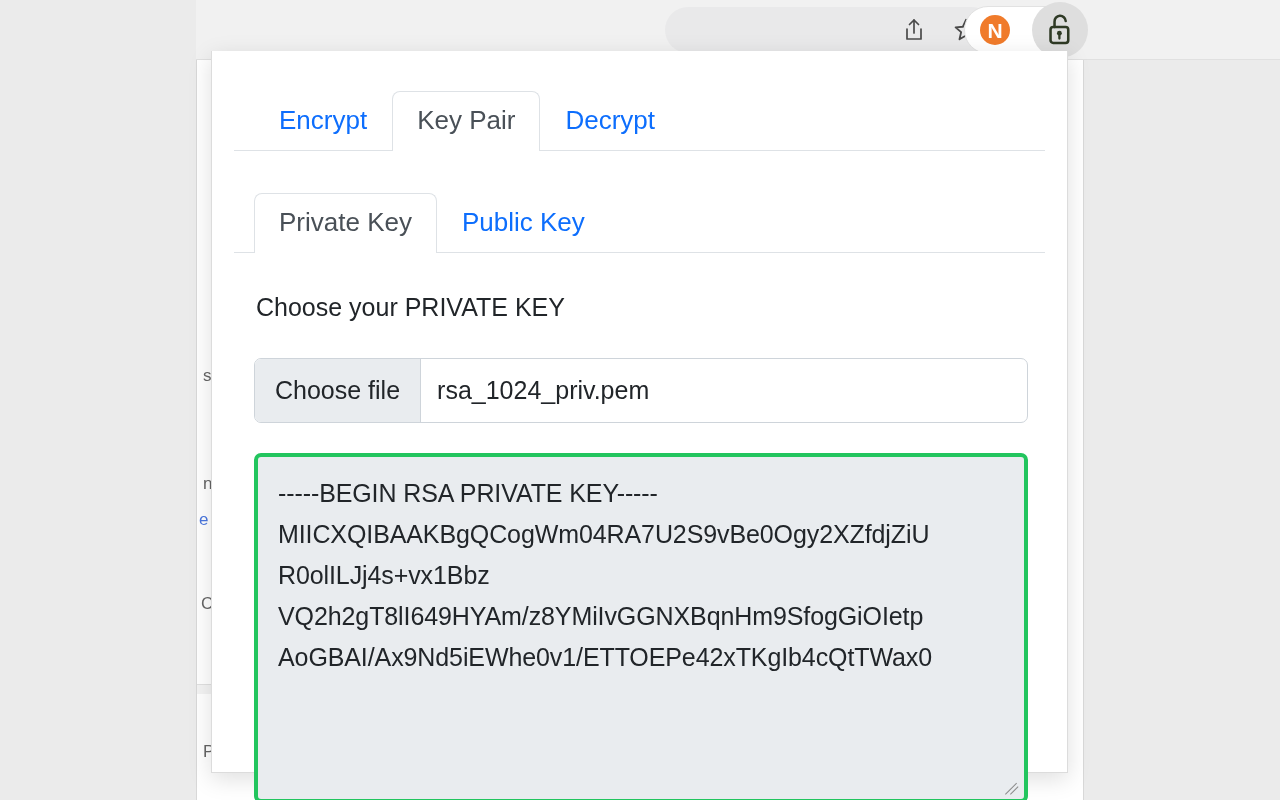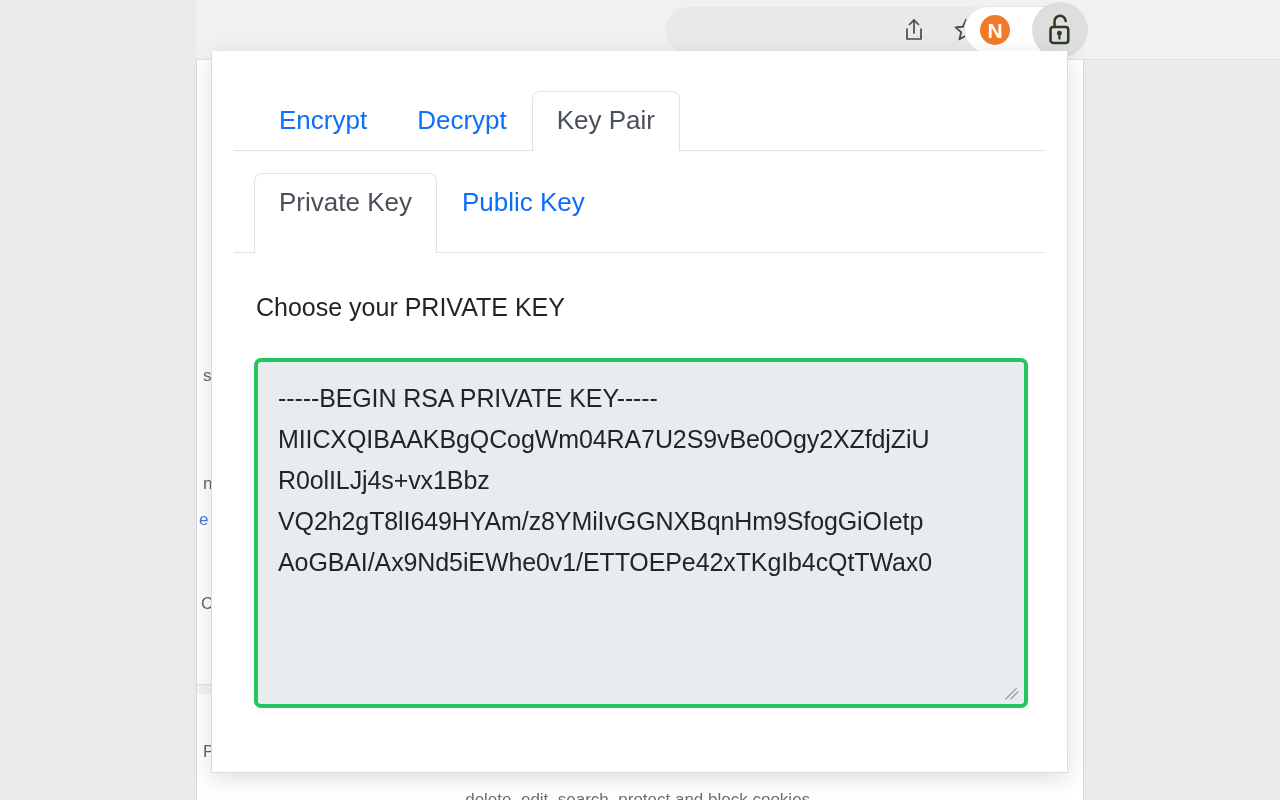--- a/index.html
+++ b/index.html
@@ -161,20 +161,21 @@
     color: #495057;
     background: #ffffff;
     border-color: #dee2e6 #dee2e6 #ffffff;
     margin-bottom: -1px;
     padding-bottom: 15px;
   }
 
   
   .sub-tabs {
     display: flex;
+    align-items: flex-end;
     border-bottom: 1px solid #dee2e6;
     padding-left: 20px;
     height: 80px;
     margin-top: 22px;
   }
   .sub-tab {
     font-size: 26px;
     color: #0d6efd;
     padding: 14px 24px;
     cursor: pointer;
@@ -317,33 +318,37 @@
         <path d="M11.5 18.2 L11.5 21.0" stroke-width="1.9"></path>
       </svg>
     </div>
   </div>
 
   <div class="popup">
     <div class="popup-inner">
 
       <div class="nav-tabs">
         <div class="nav-tab">Encrypt</div>
+        <div class="nav-tab active">Key Pair</div>
         <div class="nav-tab">Decrypt</div>
-        <div class="nav-tab active">Key Pair</div>
       </div>
 
       <div class="sub-tabs">
         <div class="sub-tab active">Private Key</div>
         <div class="sub-tab">Public Key</div>
       </div>
 
       <div class="panel-body">
 
         <div class="field-label">Choose your PRIVATE KEY</div>
 
+        <div class="file-input">
+          <div class="file-btn">Choose file</div>
+          <div class="file-name">rsa_1024_priv.pem</div>
+        </div>
 
         <div class="key-area">
           <div class="key-line">-----BEGIN RSA PRIVATE KEY-----</div>
           <div class="key-line">MIICXQIBAAKBgQCogWm04RA7U2S9vBe0Ogy2XZfdjZiU</div>
           <div class="key-line">R0olILJj4s+vx1Bbz</div>
           <div class="key-line">VQ2h2gT8lI649HYAm/z8YMiIvGGNXBqnHm9SfogGiOIetp</div>
           <div class="key-line">AoGBAI/Ax9Nd5iEWhe0v1/ETTOEPe42xTKgIb4cQtTWax0</div>
           <div class="resize-grip">
             <span style="left:2px; top:16px; width:16px;"></span>
             <span style="left:7px; top:16px; width:11px;"></span>

